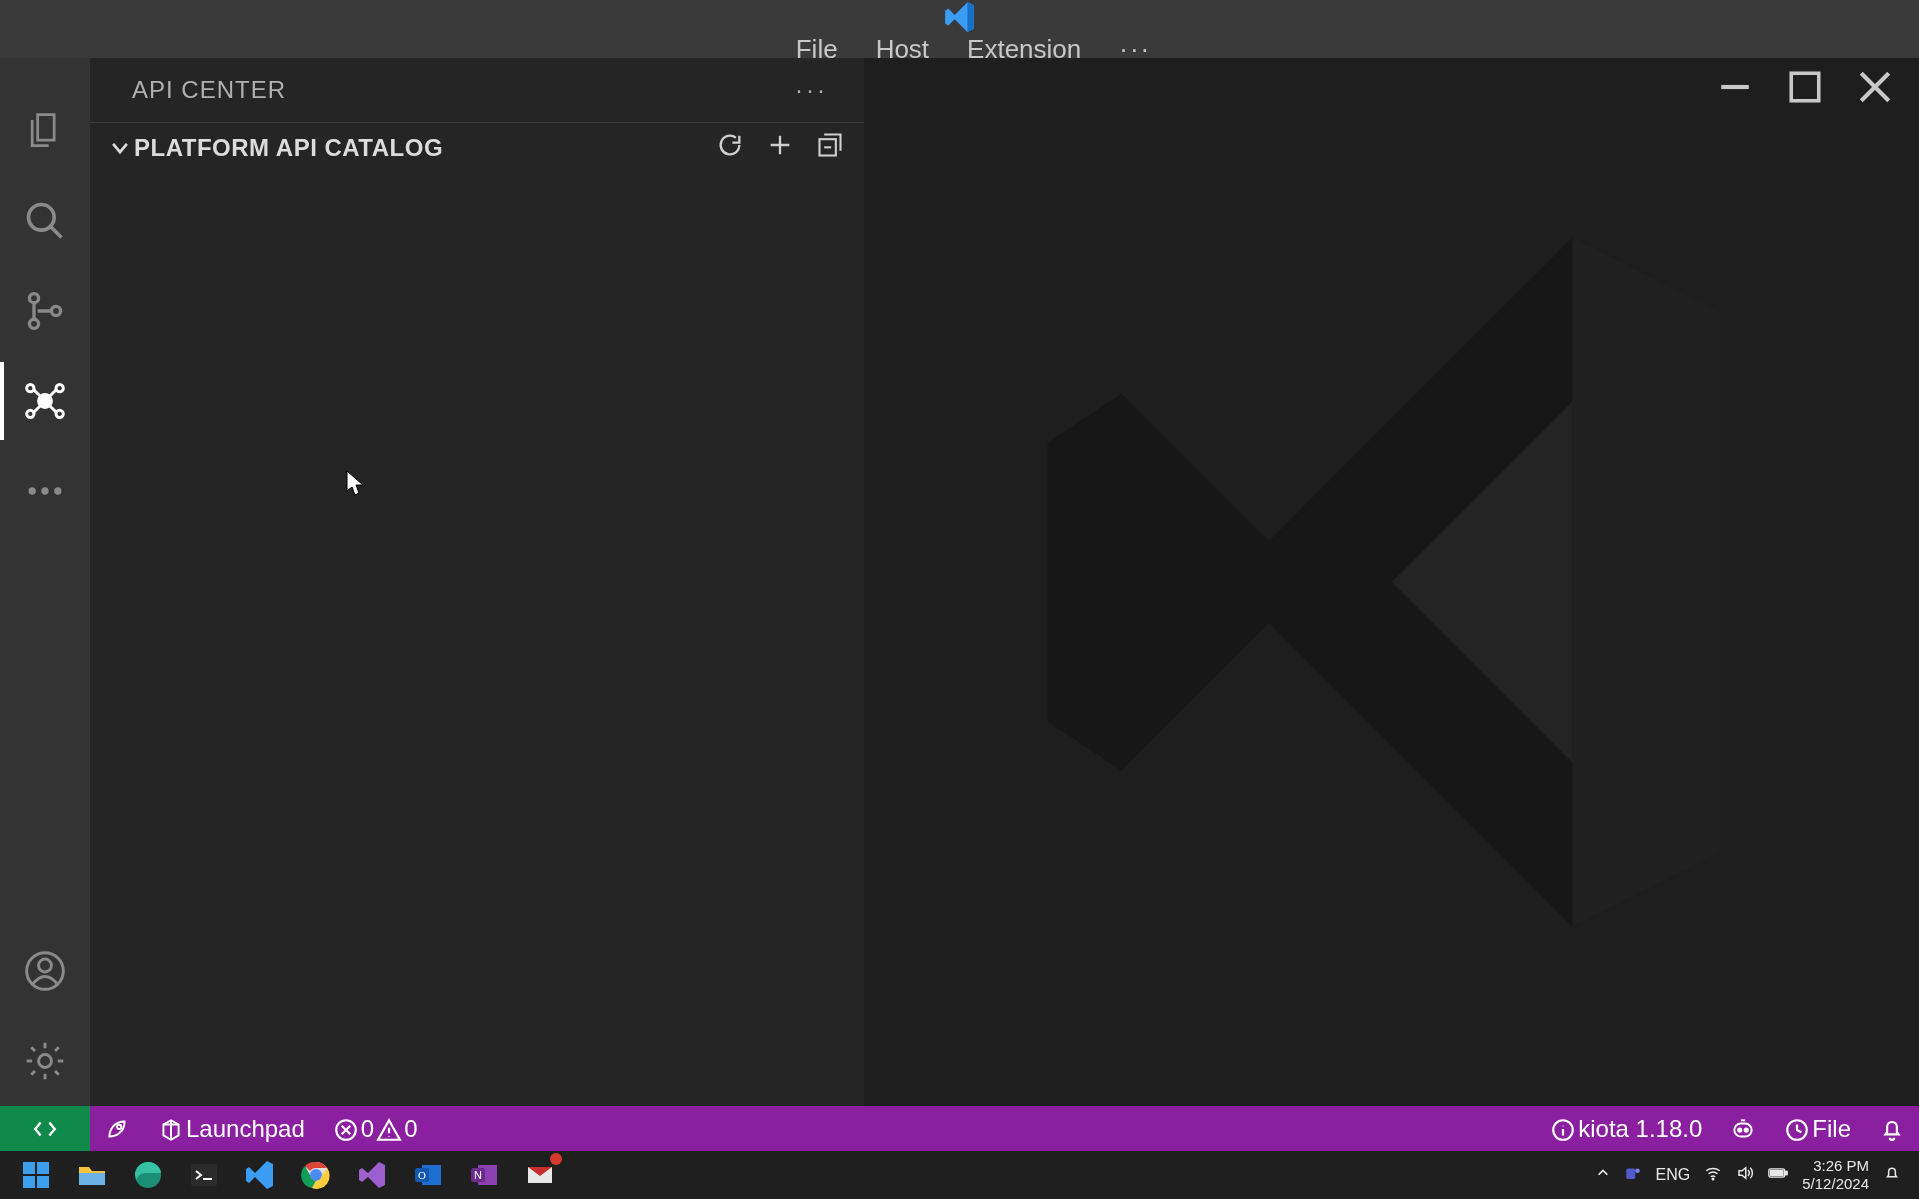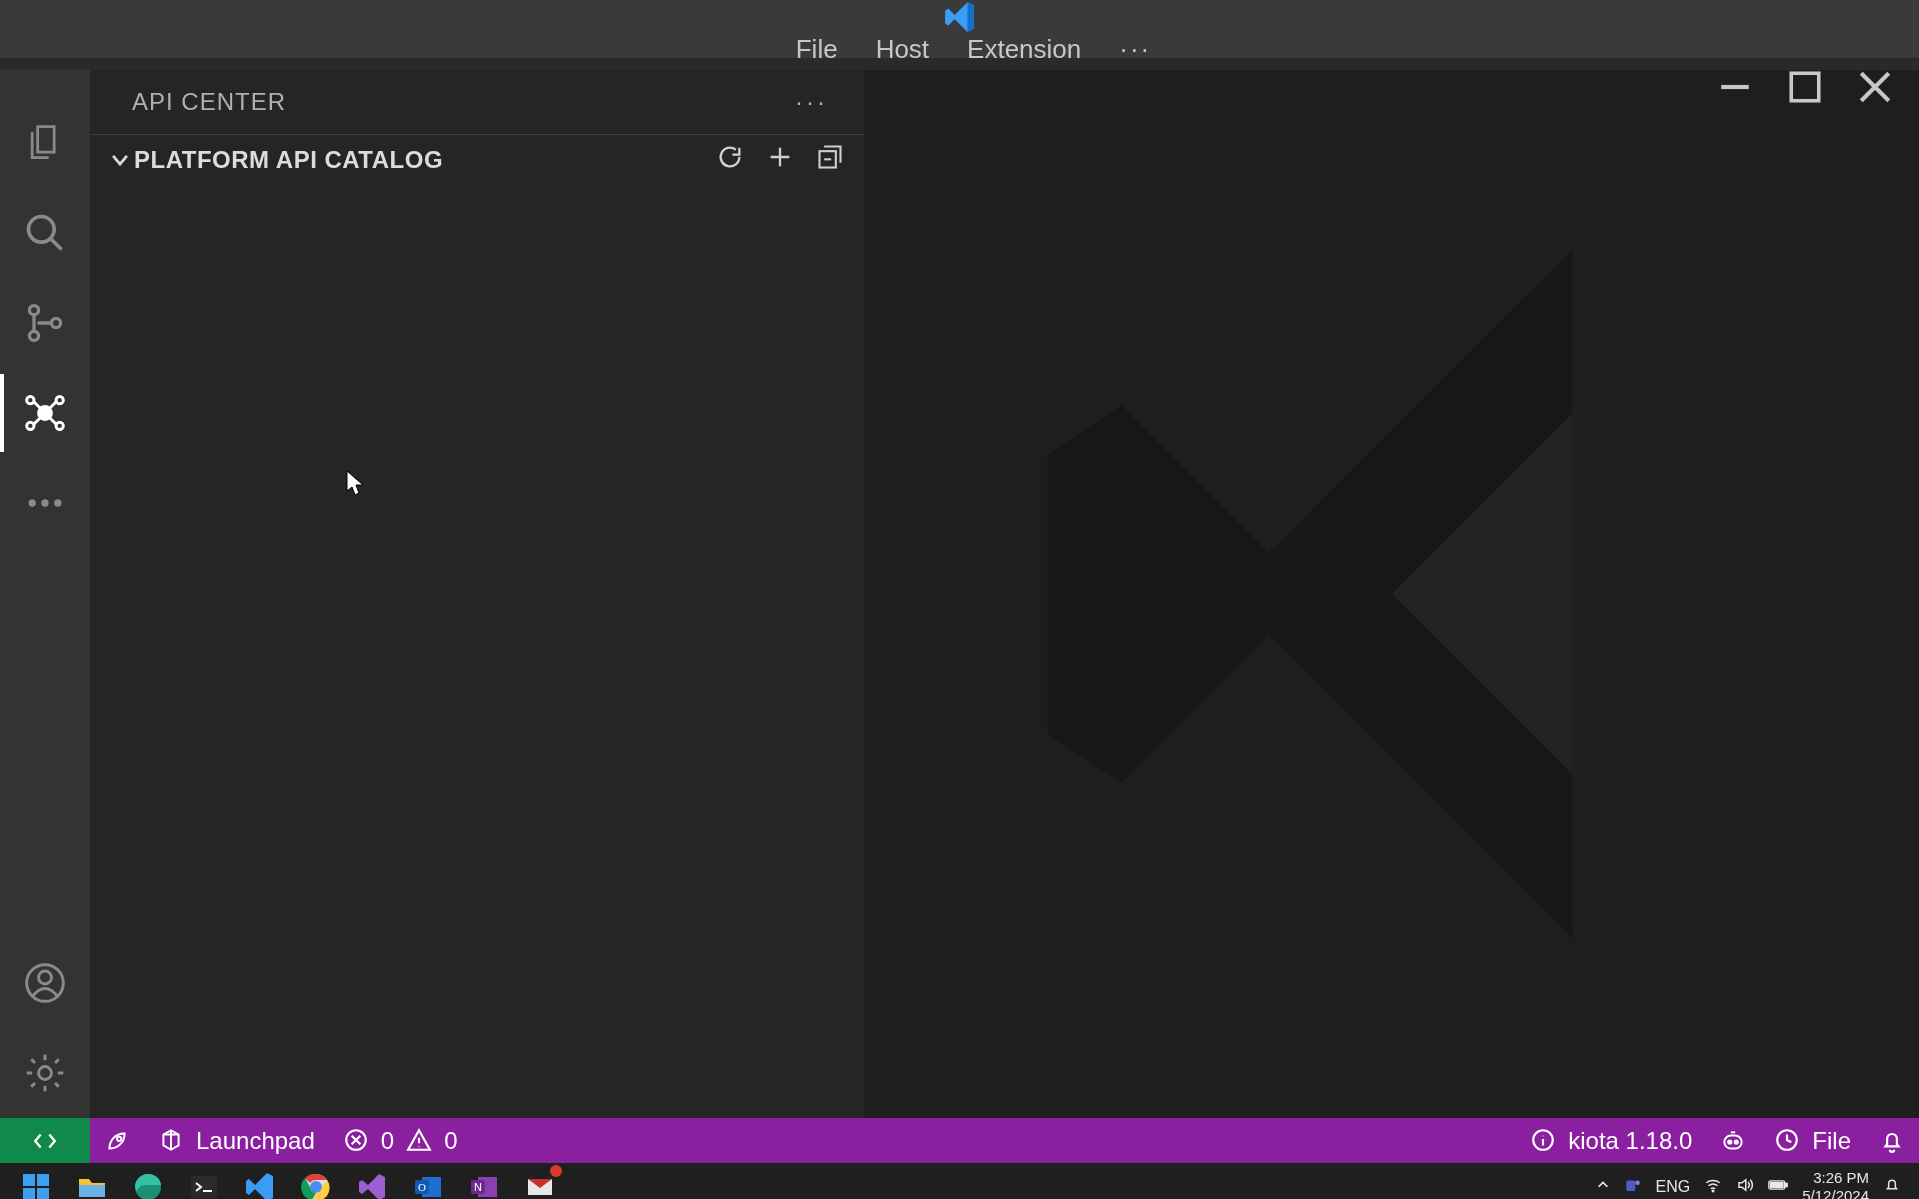--- a/index.html
+++ b/index.html
@@ -22,21 +22,21 @@
   .menus span { color:#c8c8c8; }
   .menus .dots { letter-spacing:2px; }
   .title-center {
     position:absolute; left:0; right:0; text-align:center;
     font-size:26px; color:#c8c8c8; pointer-events:none;
   }
   .win-controls { margin-left:auto; display:flex; gap: 26px; padding-right:22px; }
   .win-controls .ctl { width:44px; height:44px; display:flex; align-items:center; justify-content:center; color:#c8c8c8; }
   
   .body {
-    display:flex; height: calc(100% - 58px - 45px - 48px); margin-top: 12px;
+    display:flex; height: calc(100% - 58px - 45px - 48px);
   }
   .activitybar {
     width: 90px; background:#333333;
     display:flex; flex-direction:column; align-items:center;
     padding-top:28px;
   }
   .activitybar .slot, .activitybar .slot-end {
     width:90px; height:90px; display:flex; align-items:center; justify-content:center;
     position:relative; color:#8a8a8a;
   }
@@ -78,21 +78,21 @@
   .editor svg { width: 820px; height:820px; }
   
   .statusbar {
     height:45px; background:#8a1fa0; color:#ffffff;
     display:flex; align-items:center; font-size:24px;
   }
   .statusbar .remote {
     width: 90px; height:45px; background:#0f8a4a;
     display:flex; align-items:center; justify-content:center;
   }
-  .statusbar .seg { display:flex; align-items:flex-start; gap:12px; padding:0 14px; }
+  .statusbar .seg { display:flex; align-items:flex-end; gap:2px; padding:0 14px; }
   .statusbar svg { width:26px; height:26px; }
   .statusbar .spacer { flex:1; }
   
   .taskbar {
     height:48px; background:#1f1f1f; display:flex; align-items:center;
     padding:0 8px;
   }
   .taskbar .tb-app {
     width:48px; height:40px; margin:0 4px;
     display:flex; align-items:center; justify-content:center;

